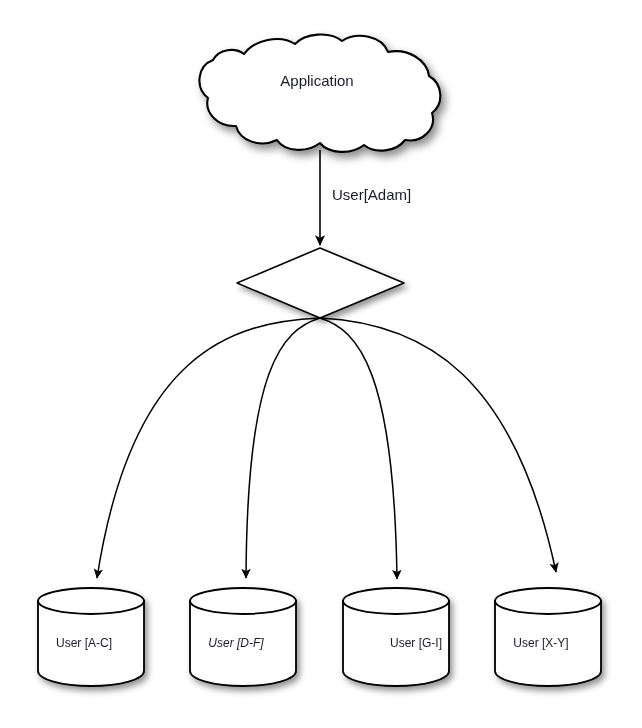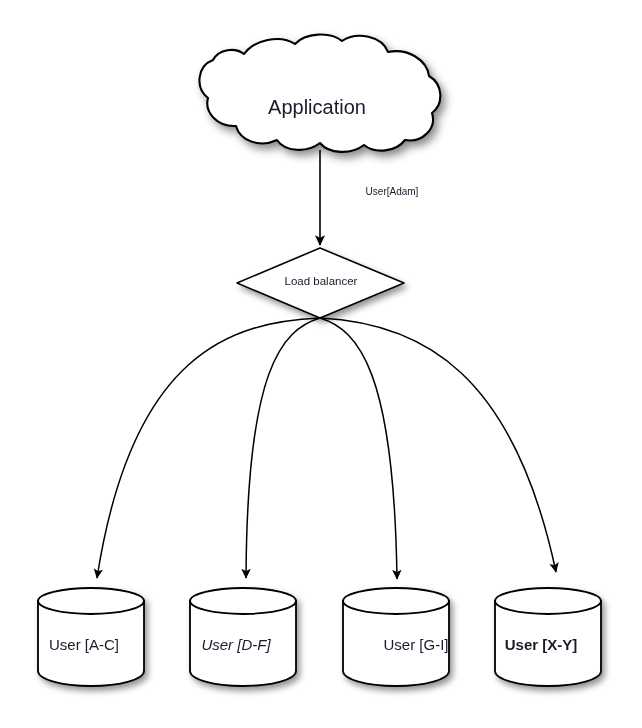--- a/index.html
+++ b/index.html
@@ -28,45 +28,45 @@
   }
   .node-label {
     position: absolute;
     text-align: center;
     color: #1b1b2b;
     white-space: nowrap;
     pointer-events: none;
   }
   #cloud-label {
     left: 197px;
-    top: 96px;
+    top: 72px;
     width: 240px;
-    font-size: 20px;
+    font-size: 15px;
   }
   #lb-label {
     left: 238px;
     top: 275px;
     width: 166px;
     font-size: 11.5px;
   }
   #edge-label-user-adam {
     left: 332px;
     top: 186px;
     width: 120px;
-    text-align: center;
-    font-size: 10px;
+    text-align: left;
+    font-size: 15px;
   }
   .db-label {
-    font-size: 15px;
+    font-size: 12px;
     width: 92px;
   }
   #db-label-0 { left: 38px;  top: 636px; }
   #db-label-1 { left: 190px; top: 636px; font-style: italic; }
   #db-label-2 { left: 343px; top: 636px; margin-left: 27px; }
-  #db-label-3 { left: 495px; top: 636px; font-weight: bold; }
+  #db-label-3 { left: 495px; top: 636px; }
 </style>
 </head>
 <body>
 
 <div id="diagram-canvas">
 
   <svg id="diagram-svg" viewBox="0 0 642 728">
     <defs>
       <filter id="soft-shadow" x="-30%" y="-30%" width="180%" height="180%">
         <feDropShadow dx="4" dy="5" stdDeviation="4" flood-color="#000000" flood-opacity="0.45"></feDropShadow>
@@ -134,20 +134,19 @@
         <path d="M 495 601 L 495 671 A 53 15 0 0 0 601 671 L 601 601 Z" fill="#ffffff" stroke="#000000" stroke-width="1.8"></path>
         <ellipse cx="548" cy="601" rx="53" ry="13" fill="#ffffff" stroke="#000000" stroke-width="1.8"></ellipse>
       </g>
     </g>
   </svg>
 
   <div class="node-label" id="cloud-label">Application</div>
 
   <div class="node-label" id="edge-label-user-adam">User[Adam]</div>
 
-  <div class="node-label" id="lb-label">Load balancer</div>
 
   <div class="node-label db-label" id="db-label-0">User [A-C]</div>
   <div class="node-label db-label" id="db-label-1">User [D-F]</div>
   <div class="node-label db-label" id="db-label-2">User [G-I]</div>
   <div class="node-label db-label" id="db-label-3">User [X-Y]</div>
 
 </div>
 
 </body></html>

